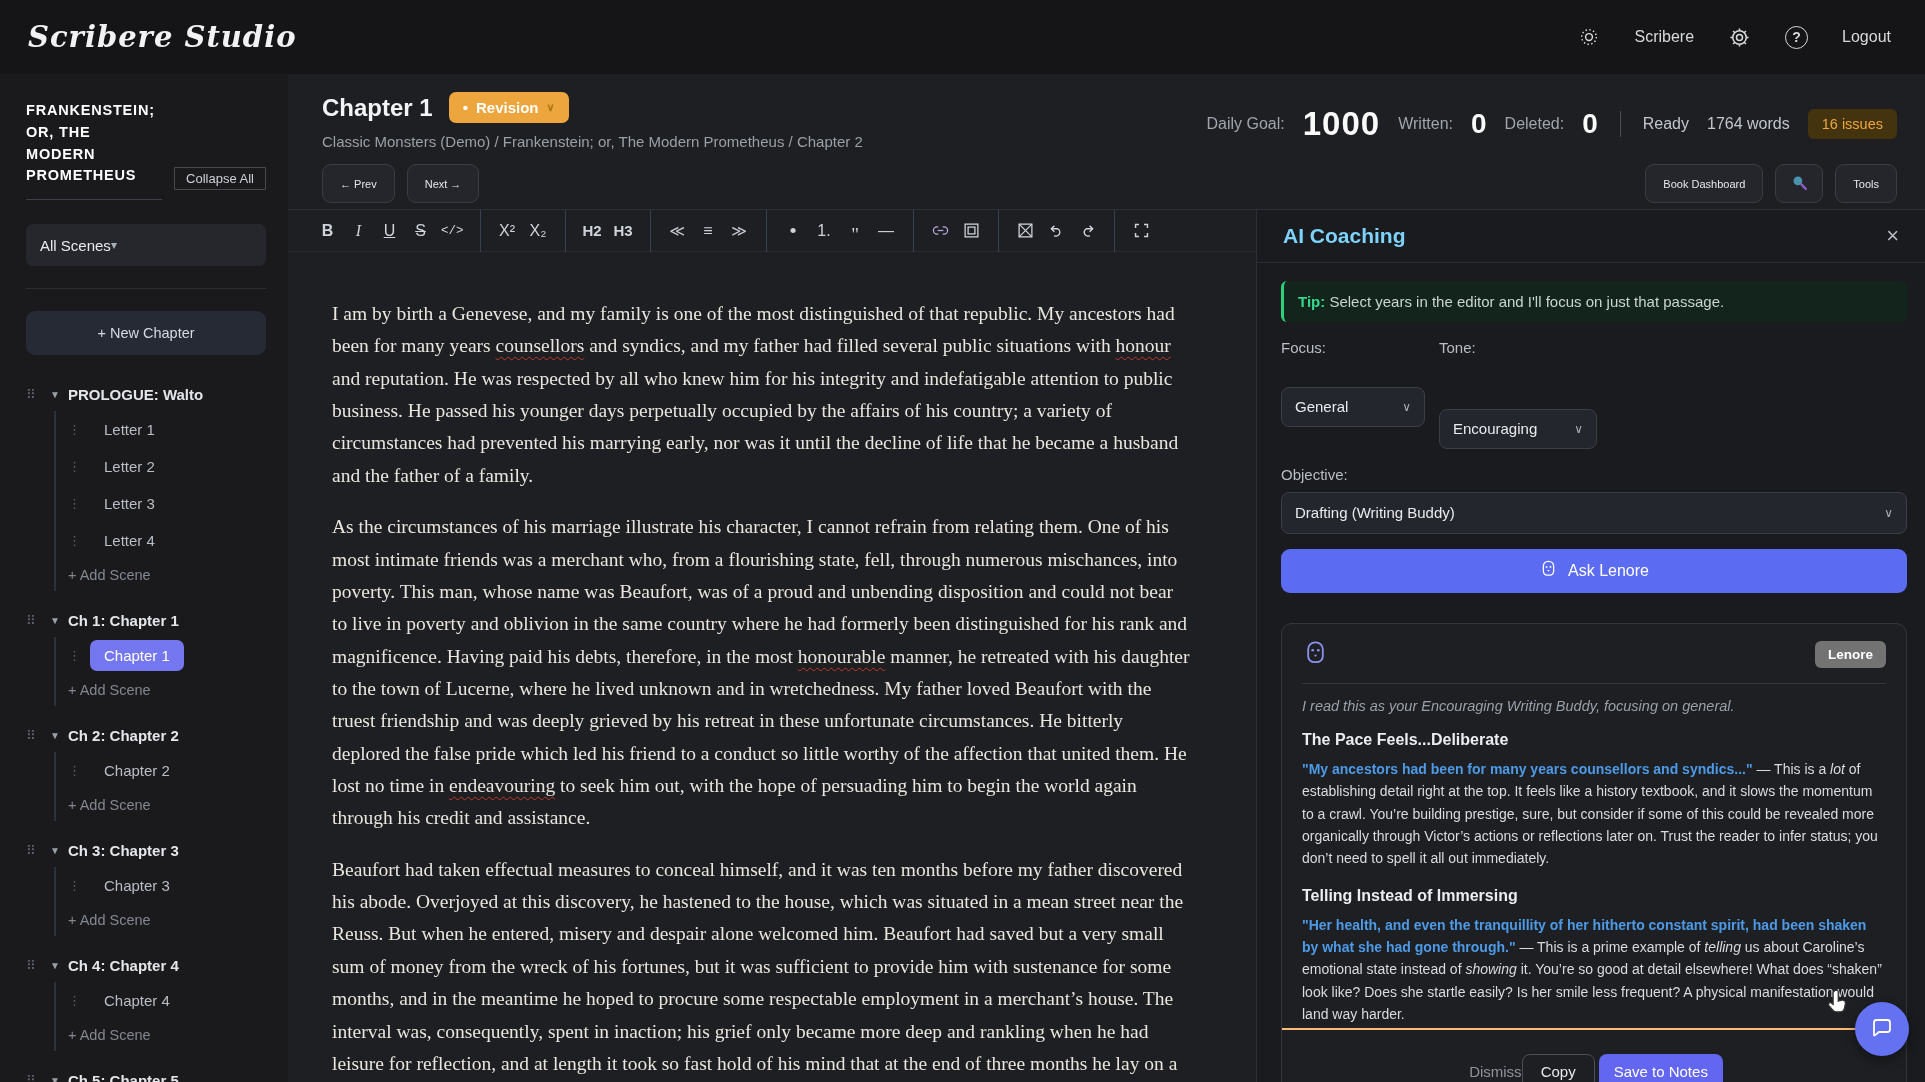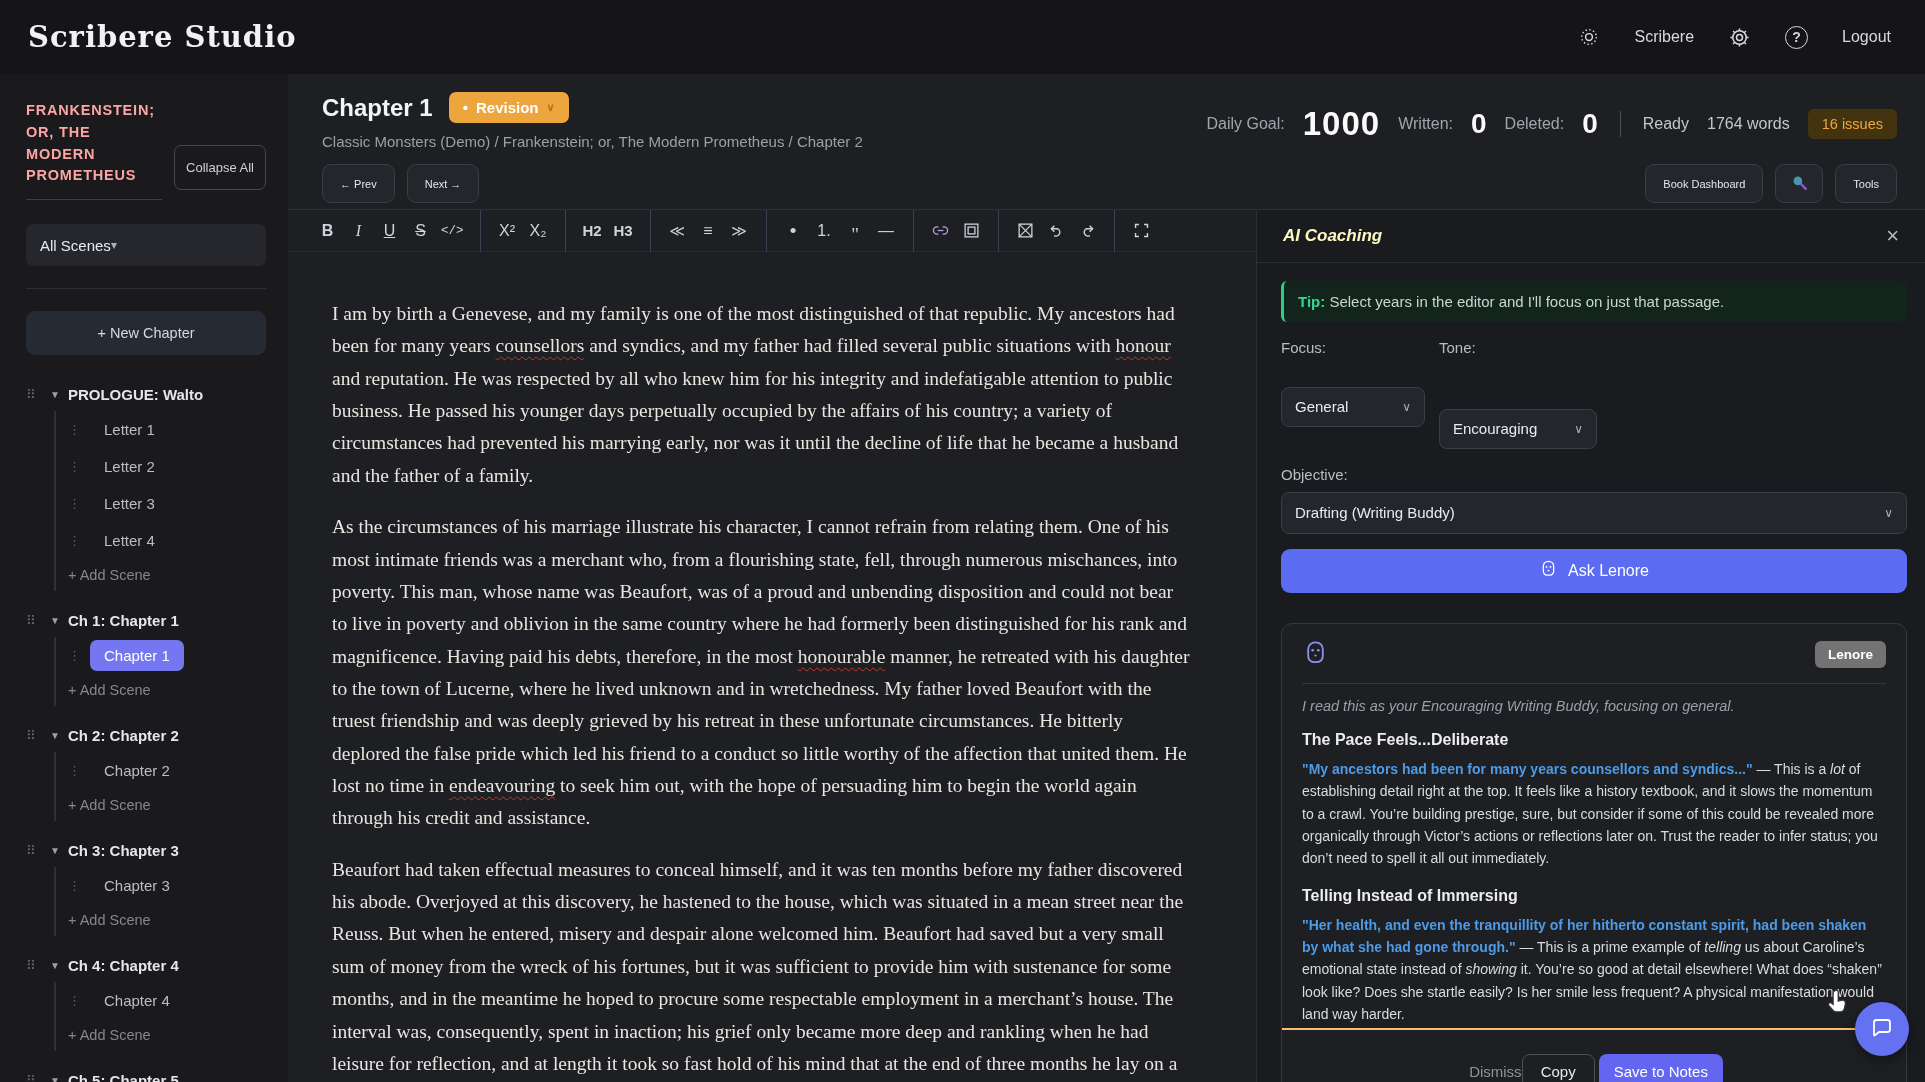--- a/index.html
+++ b/index.html
@@ -4,34 +4,34 @@
 <style>
   * { margin:0; padding:0; box-sizing:border-box; }
   html,body { width:1925px; height:1082px; overflow:hidden; background:#141416;
     font-family:"Liberation Sans","DejaVu Sans",sans-serif; }
   .page { position:relative; width:1925px; height:1082px; display:grid;
     grid-template-rows:74px 1fr; grid-template-columns:288px 1fr; background:#1e1f22; }
 
   
   .topbar { grid-column:1/3; background:#151517; display:flex; align-items:center;
     justify-content:space-between; padding:0 34px 0 28px; }
-  .logo { font-family:"DejaVu Serif",serif; font-weight:700;
+  .logo { font-family:"DejaVu Serif",serif; font-style:italic; font-weight:700;
     font-size:29px; color:#f2f2f4; letter-spacing:1px; }
   .top-right { display:flex; align-items:center; gap:34px; color:#d7d9dc; font-size:16px; }
   .icon-btn { display:flex; align-items:center; justify-content:center; cursor:pointer; color:#d7d9dc; }
   .help-circle { width:23px; height:23px; border:1.7px solid #d7d9dc; border-radius:50%;
     display:flex; align-items:center; justify-content:center; font-size:14px; font-weight:700; }
 
   
   .sidebar { background:#1a1a1d; padding:26px 22px 0 26px; overflow:hidden; }
   .book-head { display:flex; align-items:flex-end; gap:12px; }
-  .book-title { font-size:14.5px; font-weight:700; letter-spacing:.8px; color:#fca5a5;
+  .book-title { font-size:14.5px; font-weight:700; letter-spacing:.8px; color:#ffffff;
     line-height:1.5; width:152px; border-bottom:1px solid #3a3f48; padding-bottom:12px; }
   .collapse-btn { border:1px solid #45494f; background:transparent; color:#cdd1d7;
-    font-size:13px; border-radius:7px; padding:14px 11px; margin-bottom:10px; white-space:nowrap; }
+    font-size:13px; border-radius:1px; padding:3px 11px; margin-bottom:10px; white-space:nowrap; }
   .scene-filter { margin-top:24px; height:42px; background:#25272d; border-radius:7px;
     display:flex; align-items:center; padding:0 14px;
     color:#e8eaed; font-size:15px; border-bottom:none; }
   .filter-wrap { border-bottom:1px solid #2b2e35; padding-bottom:22px; }
   .new-chapter { margin-top:22px; width:100%; height:44px; background:#252a35; border:none;
     border-radius:9px; color:#d5d9e0; font-size:14.5px; }
   .tree { margin-top:24px; }
   .tree-section { margin-bottom:14px; }
   .sec-row { display:flex; align-items:center; gap:8px; height:30px; }
   .drag-dots { color:#5e636c; font-size:13px; width:16px; }
@@ -91,21 +91,21 @@
   .prose { max-width:880px; font-family:"Liberation Serif","DejaVu Serif",serif;
     font-size:19.5px; line-height:1.66; color:#e9e6e0; }
   .prose p { margin-bottom:19px; }
   .sp { text-decoration:underline wavy #c0392b 1px; text-underline-offset:4px; }
 
   
   .ai-panel { width:669px; background:#1a1b1e; border-left:1px solid #2c2f37;
     display:flex; flex-direction:column; min-height:0; }
   .ai-header { height:54px; display:flex; align-items:center; justify-content:space-between;
     padding:0 26px; border-bottom:1px solid #2a2d34; }
-  .ai-title { color:#fef9c3; font-size:17px; font-weight:600;font-style:italic; }
+  .ai-title { color:#7dd3fc; font-size:21px; font-weight:600; }
   .ai-close { color:#b6b9c0; font-size:22px; background:none; border:none; line-height:1; }
   .ai-body { padding:18px 18px 0 24px; overflow:hidden; }
   .tip-box { background:#13241d; border-left:3px solid #2fd079; border-radius:6px;
     padding:12px 14px; font-size:15px; color:#c9d6d0; }
   .tip-label { color:#34d88b; font-weight:700; }
   .ft-labels { display:flex; margin-top:17px; }
   .ft-labels .lab { color:#b9bdc4; font-size:15px; }
   .lab-focus { width:158px; }
   .ft-selects { display:flex; gap:14px; margin-top:9px;align-items:center; }
   .fake-select { background:#24262d; border:1px solid #3b3e46; border-radius:8px; height:40px;

